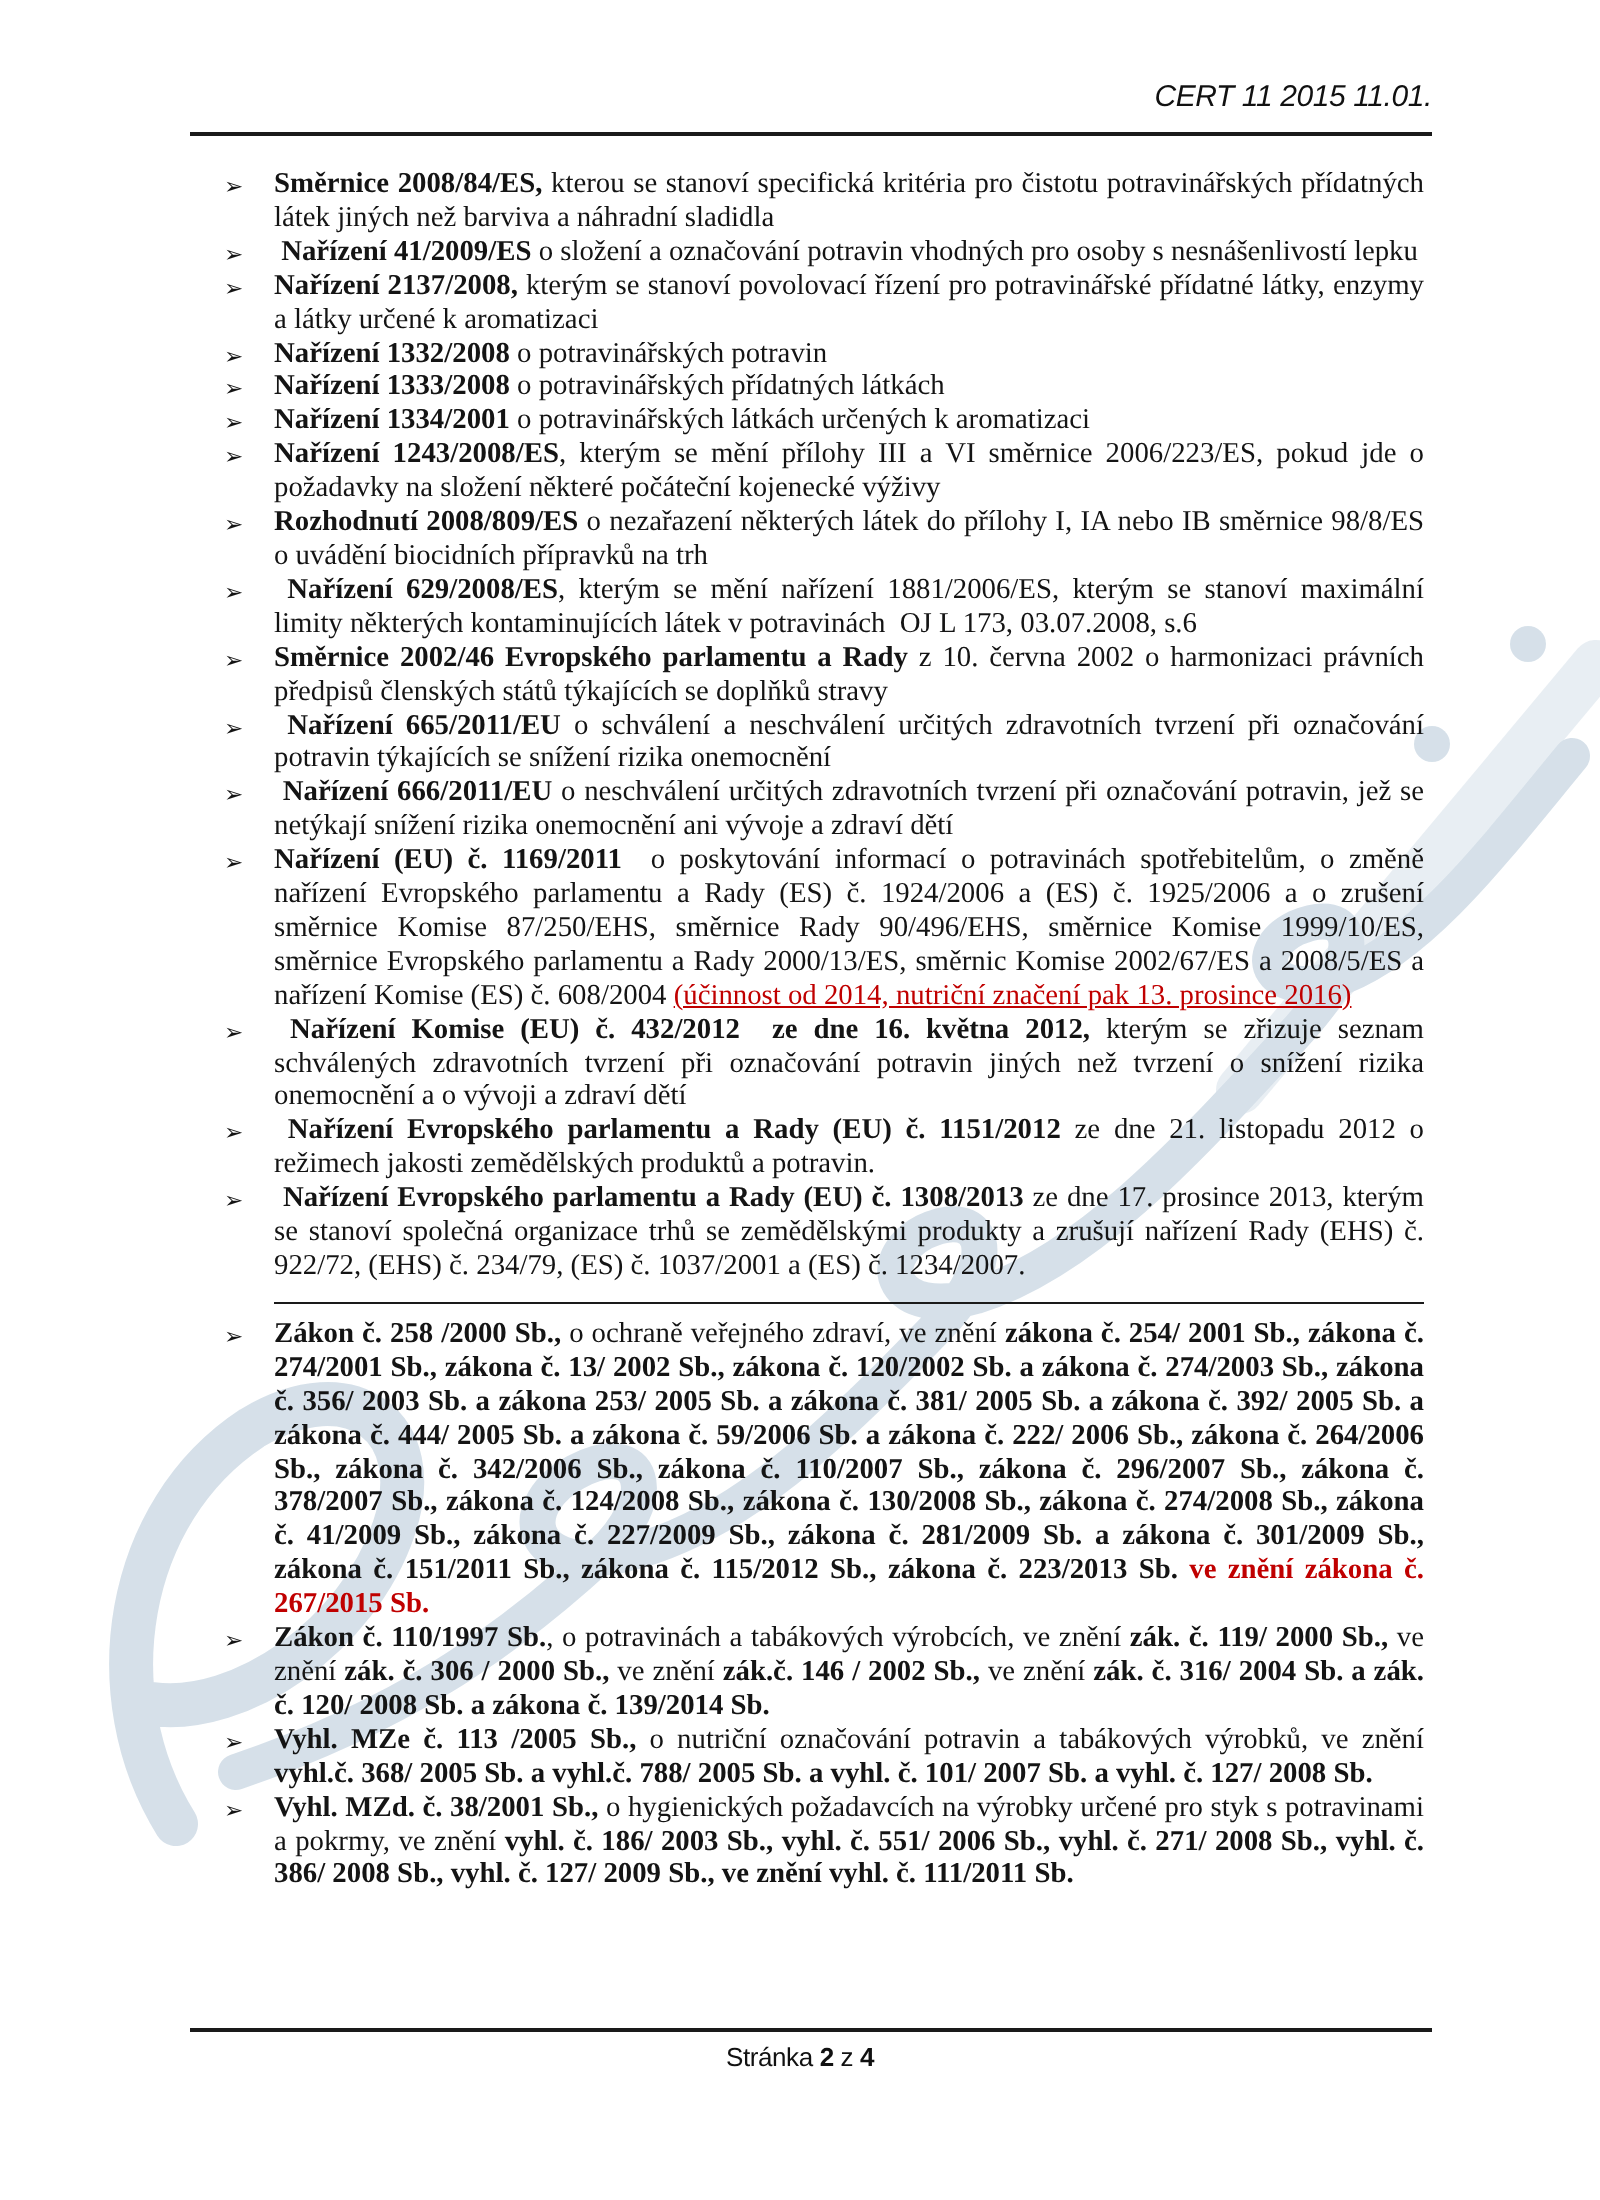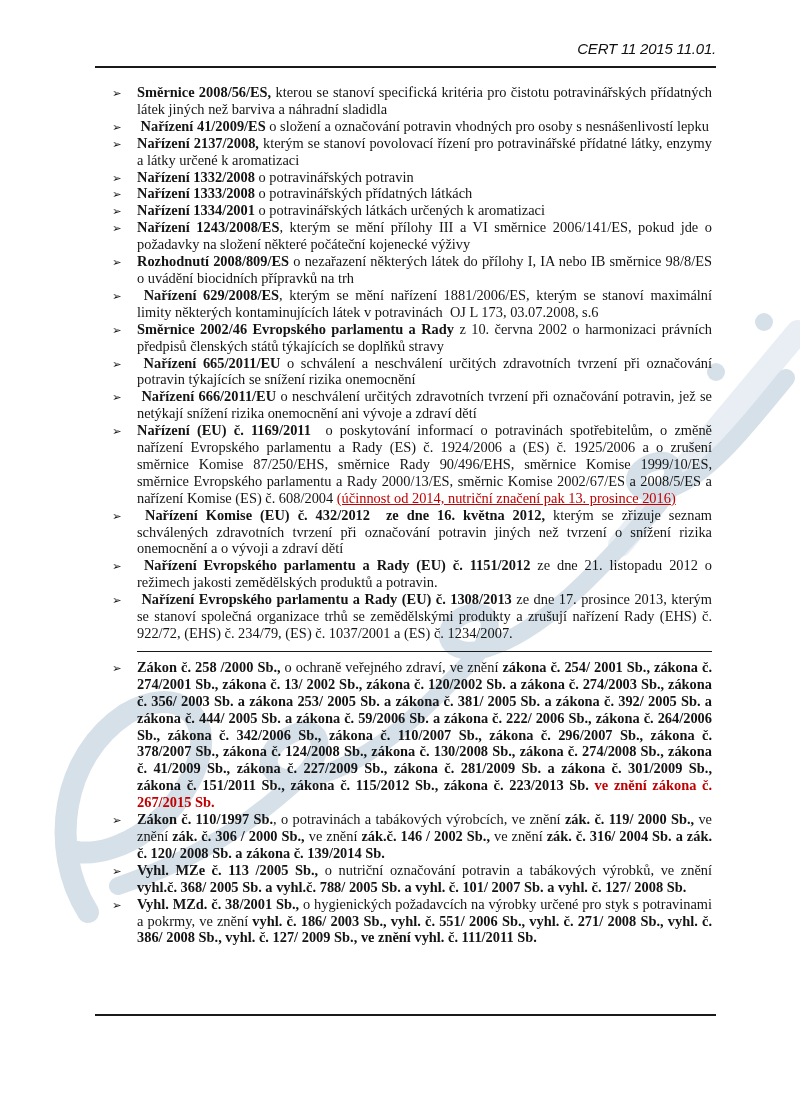--- a/index.html
+++ b/index.html
@@ -81,38 +81,39 @@
       <path stroke-width="18" d="M 118 886 C 200 858, 252 822, 300 778 C 332 748, 322 718, 288 736 C 258 752, 262 786, 308 778 C 368 766, 420 714, 470 662 C 502 628, 492 602, 462 616 C 436 630, 446 660, 488 648 C 546 630, 600 568, 650 514 C 686 474, 676 452, 648 464 C 624 476, 634 502, 672 488 C 712 472, 748 424, 786 378"></path>
       <circle cx="716" cy="372" r="9" fill="#ccd9e4" stroke="none"></circle>
       <circle cx="764" cy="322" r="9" fill="#ccd9e4" stroke="none"></circle>
     </g>
   </svg>
 
   <div class="header-code">CERT 11 2015 11.01.</div>
   <div class="header-rule"></div>
 
   <div class="content">
-      <div class="li"><span class="marker">➢</span><span class="seg-b">Směrnice 2008/56/ES,</span><span class="seg-n"> kterou se stanoví specifická kritéria pro čistotu potravinářských přídatných látek jiných než barviva a náhradní sladidla</span></div>
+      <div class="li"><span class="marker">➢</span><span class="seg-b">Směrnice 2008/84/ES,</span><span class="seg-n"> kterou se stanoví specifická kritéria pro čistotu potravinářských přídatných látek jiných než barviva a náhradní sladidla</span></div>
       <div class="li"><span class="marker">➢</span><span class="seg-b">&nbsp;Nařízení 41/2009/ES</span><span class="seg-n"> o složení a označování potravin vhodných pro osoby s nesnášenlivostí lepku</span></div>
       <div class="li"><span class="marker">➢</span><span class="seg-b">Nařízení 2137/2008,</span><span class="seg-n"> kterým se stanoví povolovací řízení pro potravinářské přídatné látky, enzymy a látky určené k aromatizaci</span></div>
       <div class="li"><span class="marker">➢</span><span class="seg-b">Nařízení 1332/2008</span><span class="seg-n"> o potravinářských potravin</span></div>
       <div class="li"><span class="marker">➢</span><span class="seg-b">Nařízení 1333/2008</span><span class="seg-n"> o potravinářských přídatných látkách</span></div>
       <div class="li"><span class="marker">➢</span><span class="seg-b">Nařízení 1334/2001</span><span class="seg-n"> o potravinářských látkách určených k aromatizaci</span></div>
-      <div class="li"><span class="marker">➢</span><span class="seg-b">Nařízení 1243/2008/ES</span><span class="seg-n">, kterým se mění přílohy III a VI směrnice 2006/141/ES, pokud jde o požadavky na složení některé počáteční kojenecké výživy</span></div>
+      <div class="li"><span class="marker">➢</span><span class="seg-b">Nařízení 1243/2008/ES</span><span class="seg-n">, kterým se mění přílohy III a VI směrnice 2006/223/ES, pokud jde o požadavky na složení některé počáteční kojenecké výživy</span></div>
       <div class="li"><span class="marker">➢</span><span class="seg-b">Rozhodnutí 2008/809/ES</span><span class="seg-n"> o nezařazení některých látek do přílohy I, IA nebo IB směrnice 98/8/ES o uvádění biocidních přípravků na trh</span></div>
       <div class="li"><span class="marker">➢</span><span class="seg-b">&nbsp;Nařízení 629/2008/ES</span><span class="seg-n">, kterým se mění nařízení 1881/2006/ES, kterým se stanoví maximální limity některých kontaminujících látek v potravinách&nbsp; OJ L 173, 03.07.2008, s.6</span></div>
       <div class="li"><span class="marker">➢</span><span class="seg-b">Směrnice 2002/46 Evropského parlamentu a Rady</span><span class="seg-n"> z 10. června 2002 o harmonizaci právních předpisů členských států týkajících se doplňků stravy</span></div>
       <div class="li"><span class="marker">➢</span><span class="seg-b">&nbsp;Nařízení 665/2011/EU</span><span class="seg-n"> o schválení a neschválení určitých zdravotních tvrzení při označování potravin týkajících se snížení rizika onemocnění</span></div>
       <div class="li"><span class="marker">➢</span><span class="seg-b">&nbsp;Nařízení 666/2011/EU</span><span class="seg-n"> o neschválení určitých zdravotních tvrzení při označování potravin, jež se netýkají snížení rizika onemocnění ani vývoje a zdraví dětí</span></div>
       <div class="li"><span class="marker">➢</span><span class="seg-b">Nařízení (EU) č. 1169/2011</span><span class="seg-n">&nbsp; o poskytování informací o potravinách spotřebitelům, o změně nařízení Evropského parlamentu a Rady (ES) č. 1924/2006 a (ES) č. 1925/2006 a o zrušení směrnice Komise 87/250/EHS, směrnice Rady 90/496/EHS, směrnice Komise 1999/10/ES, směrnice Evropského parlamentu a Rady 2000/13/ES, směrnic Komise 2002/67/ES a 2008/5/ES a nařízení Komise (ES) č. 608/2004 </span><span class="seg-rbu">(účinnost od 2014, nutriční značení pak 13. prosince 2016)</span></div>
       <div class="li"><span class="marker">➢</span><span class="seg-b">&nbsp;Nařízení Komise (EU) č. 432/2012&nbsp; ze dne 16. května 2012,</span><span class="seg-n"> kterým se zřizuje seznam schválených zdravotních tvrzení při označování potravin jiných než tvrzení o snížení rizika onemocnění a o vývoji a zdraví dětí</span></div>
       <div class="li"><span class="marker">➢</span><span class="seg-b">&nbsp;Nařízení Evropského parlamentu a Rady (EU) č. 1151/2012</span><span class="seg-n"> ze dne 21. listopadu 2012 o režimech jakosti zemědělských produktů a potravin.</span></div>
       <div class="li"><span class="marker">➢</span><span class="seg-b">&nbsp;Nařízení Evropského parlamentu a Rady (EU) č. 1308/2013</span><span class="seg-n"> ze dne 17. prosince 2013, kterým se stanoví společná organizace trhů se zemědělskými produkty a zrušují nařízení Rady (EHS) č. 922/72, (EHS) č. 234/79, (ES) č. 1037/2001 a (ES) č. 1234/2007.</span></div>
       <div class="section-divider"></div>
       <div class="li"><span class="marker">➢</span><span class="seg-b">Zákon č. 258 /2000 Sb.,</span><span class="seg-n"> o ochraně veřejného zdraví, ve znění </span><span class="seg-b">zákona č. 254/ 2001 Sb., zákona č. 274/2001 Sb., zákona č. 13/ 2002 Sb., zákona č. 120/2002 Sb. a zákona č. 274/2003 Sb., zákona č. 356/ 2003 Sb. a zákona 253/ 2005 Sb. a zákona č. 381/ 2005 Sb. a zákona č. 392/ 2005 Sb. a zákona č. 444/ 2005 Sb. a zákona č. 59/2006 Sb. a zákona č. 222/ 2006 Sb., zákona č. 264/2006 Sb., zákona č. 342/2006 Sb., zákona č. 110/2007 Sb., zákona č. 296/2007 Sb., zákona č. 378/2007 Sb., zákona č. 124/2008 Sb., zákona č. 130/2008 Sb., zákona č. 274/2008 Sb., zákona č. 41/2009 Sb., zákona č. 227/2009 Sb., zákona č. 281/2009 Sb. a zákona č. 301/2009 Sb., zákona č. 151/2011 Sb., zákona č. 115/2012 Sb., zákona č. 223/2013 Sb.</span><span class="seg-rb"> ve znění zákona č. 267/2015 Sb.</span></div>
       <div class="li"><span class="marker">➢</span><span class="seg-b">Zákon č. 110/1997 Sb.</span><span class="seg-n">, o potravinách a tabákových výrobcích, ve znění </span><span class="seg-b">zák. č. 119/ 2000 Sb.,</span><span class="seg-n"> ve znění </span><span class="seg-b">zák. č. 306 / 2000 Sb.,</span><span class="seg-n"> ve znění </span><span class="seg-b">zák.č. 146 / 2002 Sb.,</span><span class="seg-n"> ve znění </span><span class="seg-b">zák. č. 316/ 2004 Sb. a zák. č. 120/ 2008 Sb. a zákona č. 139/2014 Sb.</span></div>
       <div class="li"><span class="marker">➢</span><span class="seg-b">Vyhl. MZe č. 113 /2005 Sb.,</span><span class="seg-n"> o nutriční označování potravin a tabákových výrobků, ve znění </span><span class="seg-b">vyhl.č. 368/ 2005 Sb. a vyhl.č. 788/ 2005 Sb. a vyhl. č. 101/ 2007 Sb. a vyhl. č. 127/ 2008 Sb.</span></div>
       <div class="li"><span class="marker">➢</span><span class="seg-b">Vyhl. MZd. č. 38/2001 Sb.,</span><span class="seg-n"> o hygienických požadavcích na výrobky určené pro styk s potravinami a pokrmy, ve znění </span><span class="seg-b">vyhl. č. 186/ 2003 Sb., vyhl. č. 551/ 2006 Sb., vyhl. č. 271/ 2008 Sb., vyhl. č. 386/ 2008 Sb., vyhl. č. 127/ 2009 Sb., ve znění vyhl. č. 111/2011 Sb.</span></div>
     </div>
 
   <div class="footer-rule"></div>
+  <div class="footer-text"><span>Stránka </span><span class="pg-bold">2</span><span> z </span><span class="pg-bold">4</span></div>
 
 </div>
 
 </body></html>

